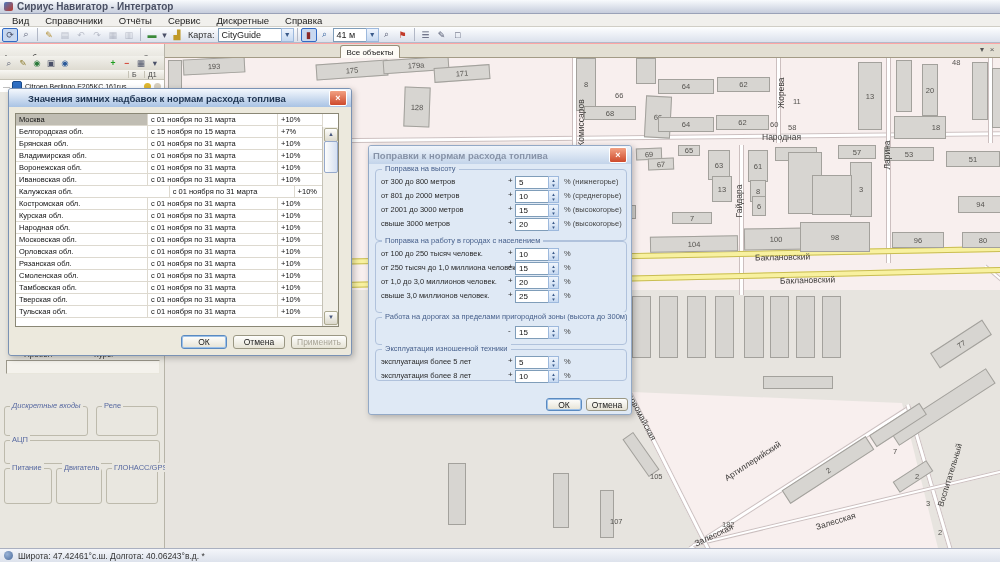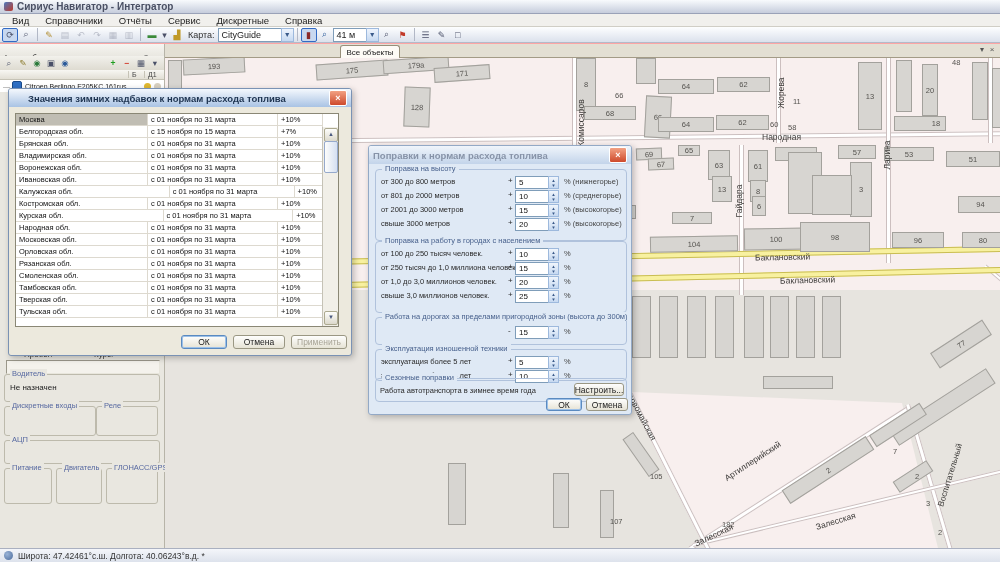--- a/index.html
+++ b/index.html
@@ -165,25 +165,21 @@
       <span class="vehicon"></span>
       <span class="vtext">Citroen Berlingo E205KC 161rus</span>
       <span class="statdot" id="dot1" style="background: rgb(224, 184, 48);"></span>
       <span class="statdot" id="dot2" style="background: rgb(216, 208, 192);"></span>
     </div>
 
     <div class="abs flabel" style="left:24px;top:306px;">Пробег:</div>
     <div class="abs flabel" style="left:94px;top:306px;">Курс:</div>
     <div class="abs sunken" style="left:6px;top:316px;width:152px;height:12px;"></div>
 
-    <div class="grp" style="left:4px;top:330px;width:156px;height:28px;">
-      <div class="glab">Водитель</div>
-      <div class="gval">Не назначен</div>
-    </div>
-    <div class="grp" style="left:4px;top:362px;width:92px;height:30px;">
+    <div class="grp" style="left:4px;top:362px;width:84px;height:30px;font-style:italic;">
       <div class="glab">Дискретные входы</div>
     </div>
     <div class="grp" style="left:96px;top:362px;width:62px;height:30px;">
       <div class="glab">Реле</div>
     </div>
     <div class="grp" style="left:4px;top:396px;width:156px;height:24px;">
       <div class="glab">АЦП</div>
     </div>
     <div class="grp" style="left:4px;top:424px;width:48px;height:36px;">
       <div class="glab">Питание</div>
@@ -230,21 +226,21 @@
       <div class="bld" style="left: 419px; top: 48px; width: 52px; height: 14px;">68</div>
       <div class="bld" style="left: 480px; top: 38px; width: 26px; height: 42px; transform: rotate(3deg);">66</div>
       <div class="bld" style="left: 493px; top: 21px; width: 56px; height: 15px;">64</div>
       <div class="bld" style="left: 552px; top: 19px; width: 53px; height: 15px;">62</div>
       <div class="bld" style="left: 493px; top: 59px; width: 56px; height: 15px;">64</div>
       <div class="bld" style="left: 551px; top: 57px; width: 53px; height: 15px;">62</div>
       <div class="bld" style="left: 471px; top: 0px; width: 20px; height: 26px;"></div>
       <div class="bld" style="left: 693px; top: 4px; width: 24px; height: 68px;">13</div>
       <div class="bld" style="left: 731px; top: 2px; width: 16px; height: 52px;"></div>
       <div class="bld" style="left: 757px; top: 6px; width: 16px; height: 52px;">20</div>
-      <div class="bld" style="left: 729px; top: 58px; width: 52px; height: 15px; padding-left: 32px;">18</div>
+      <div class="bld" style="left: 729px; top: 58px; width: 52px; height: 23px; padding-left: 32px;">18</div>
       <div class="bld" style="left: 807px; top: 4px; width: 16px; height: 58px;"></div>
       <div class="bld" style="left: 827px; top: 10px; width: 10px; height: 60px;"></div>
       <div class="bld" style="left: 471px; top: 90px; width: 26px; height: 12px; transform: rotate(-2deg);">69</div>
       <div class="bld" style="left: 513px; top: 87px; width: 22px; height: 11px;">65</div>
       <div class="bld" style="left: 543px; top: 92px; width: 22px; height: 30px;">63</div>
       <div class="bld" style="left: 483px; top: 100px; width: 26px; height: 12px; transform: rotate(-2deg);">67</div>
       <div class="bld" style="left: 547px; top: 118px; width: 20px; height: 26px;">13</div>
       <div class="bld" style="left: 583px; top: 92px; width: 20px; height: 32px;">61</div>
       <div class="bld" style="left: 610px; top: 89px; width: 42px; height: 14px;">59</div>
       <div class="bld" style="left: 585px; top: 122px; width: 16px; height: 22px;">8</div>
@@ -348,21 +344,21 @@
             <div class="wcell" style="width: 160px;">Калужская обл.</div>
             <div class="wcell" style="width: 130px;">с 01 ноября по 31 марта</div>
             <div class="wcell" style="width: 45px;">+10%</div>
           </div>
           <div class="wrow">
             <div class="wcell" style="width: 132px;">Костромская обл.</div>
             <div class="wcell" style="width: 130px;">с 01 ноября по 31 марта</div>
             <div class="wcell" style="width: 45px;">+10%</div>
           </div>
           <div class="wrow">
-            <div class="wcell" style="width: 148px;">Курская обл.</div>
+            <div class="wcell" style="width: 132px;">Курская обл.</div>
             <div class="wcell" style="width: 130px;">с 01 ноября по 31 марта</div>
             <div class="wcell" style="width: 45px;">+10%</div>
           </div>
           <div class="wrow">
             <div class="wcell" style="width: 132px;">Народная обл.</div>
             <div class="wcell" style="width: 130px;">с 01 ноября по 31 марта</div>
             <div class="wcell" style="width: 45px;">+10%</div>
           </div>
           <div class="wrow">
             <div class="wcell" style="width: 132px;">Московская обл.</div>
@@ -477,25 +473,20 @@
           <div class="spin" style="left: 139px; top: 6px;">5</div>
           <div class="spinbtn" style="left: 172px; top: 6px;">▲<br>▼</div>
           <div class="crow-note" style="left: 188px; top: 7px;">%</div>
           <div class="crow-label" style="left: 5px; top: 21px;">эксплуатация более 8 лет</div>
           <div class="crow-sign" style="left: 132px; top: 20px;">+</div>
           <div class="spin" style="left: 139px; top: 20px;">10</div>
           <div class="spinbtn" style="left: 172px; top: 20px;">▲<br>▼</div>
           <div class="crow-note" style="left: 188px; top: 21px;">%</div>
         </div>
       </div>
-    <div class="bgrp" style="left:6px;top:232px;width:252px;height:24px;">
-      <div class="bglab">Сезонные поправки</div>
-      <div class="crow-label" style="left:4px;top:7px;">Работа  автотранспорта в зимнее время года</div>
-      <div class="btn" style="left:198px;top:4px;width:50px;height:13px;">Настроить...</div>
-    </div>
     <div class="btn def" style="left:177px;top:252px;width:36px;height:13px;">ОК</div>
     <div class="btn" style="left:217px;top:252px;width:42px;height:13px;">Отмена</div>
   </div>
 
   <div id="statusbar" class="abs">
     <div class="sicon"></div>
     <div class="stext">Широта: 47.42461°с.ш. Долгота: 40.06243°в.д.  *</div>
   </div>
 
 </div>

